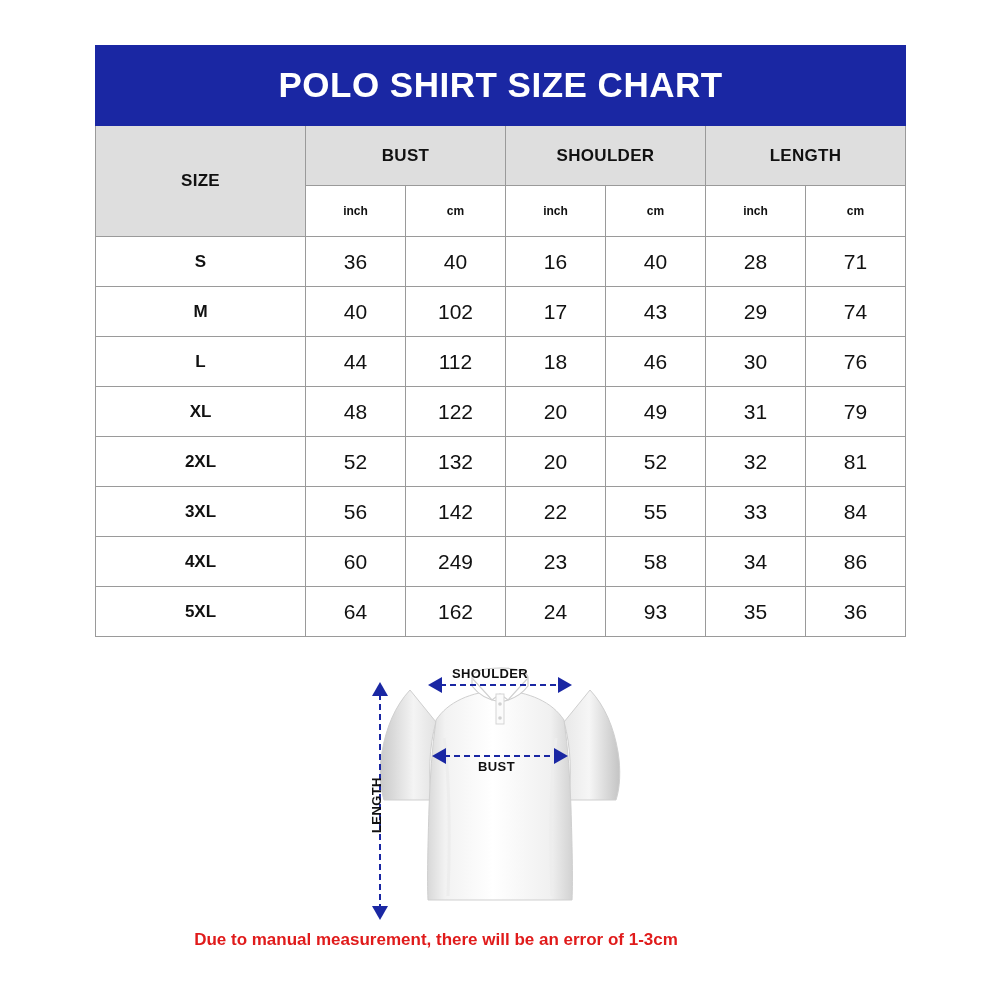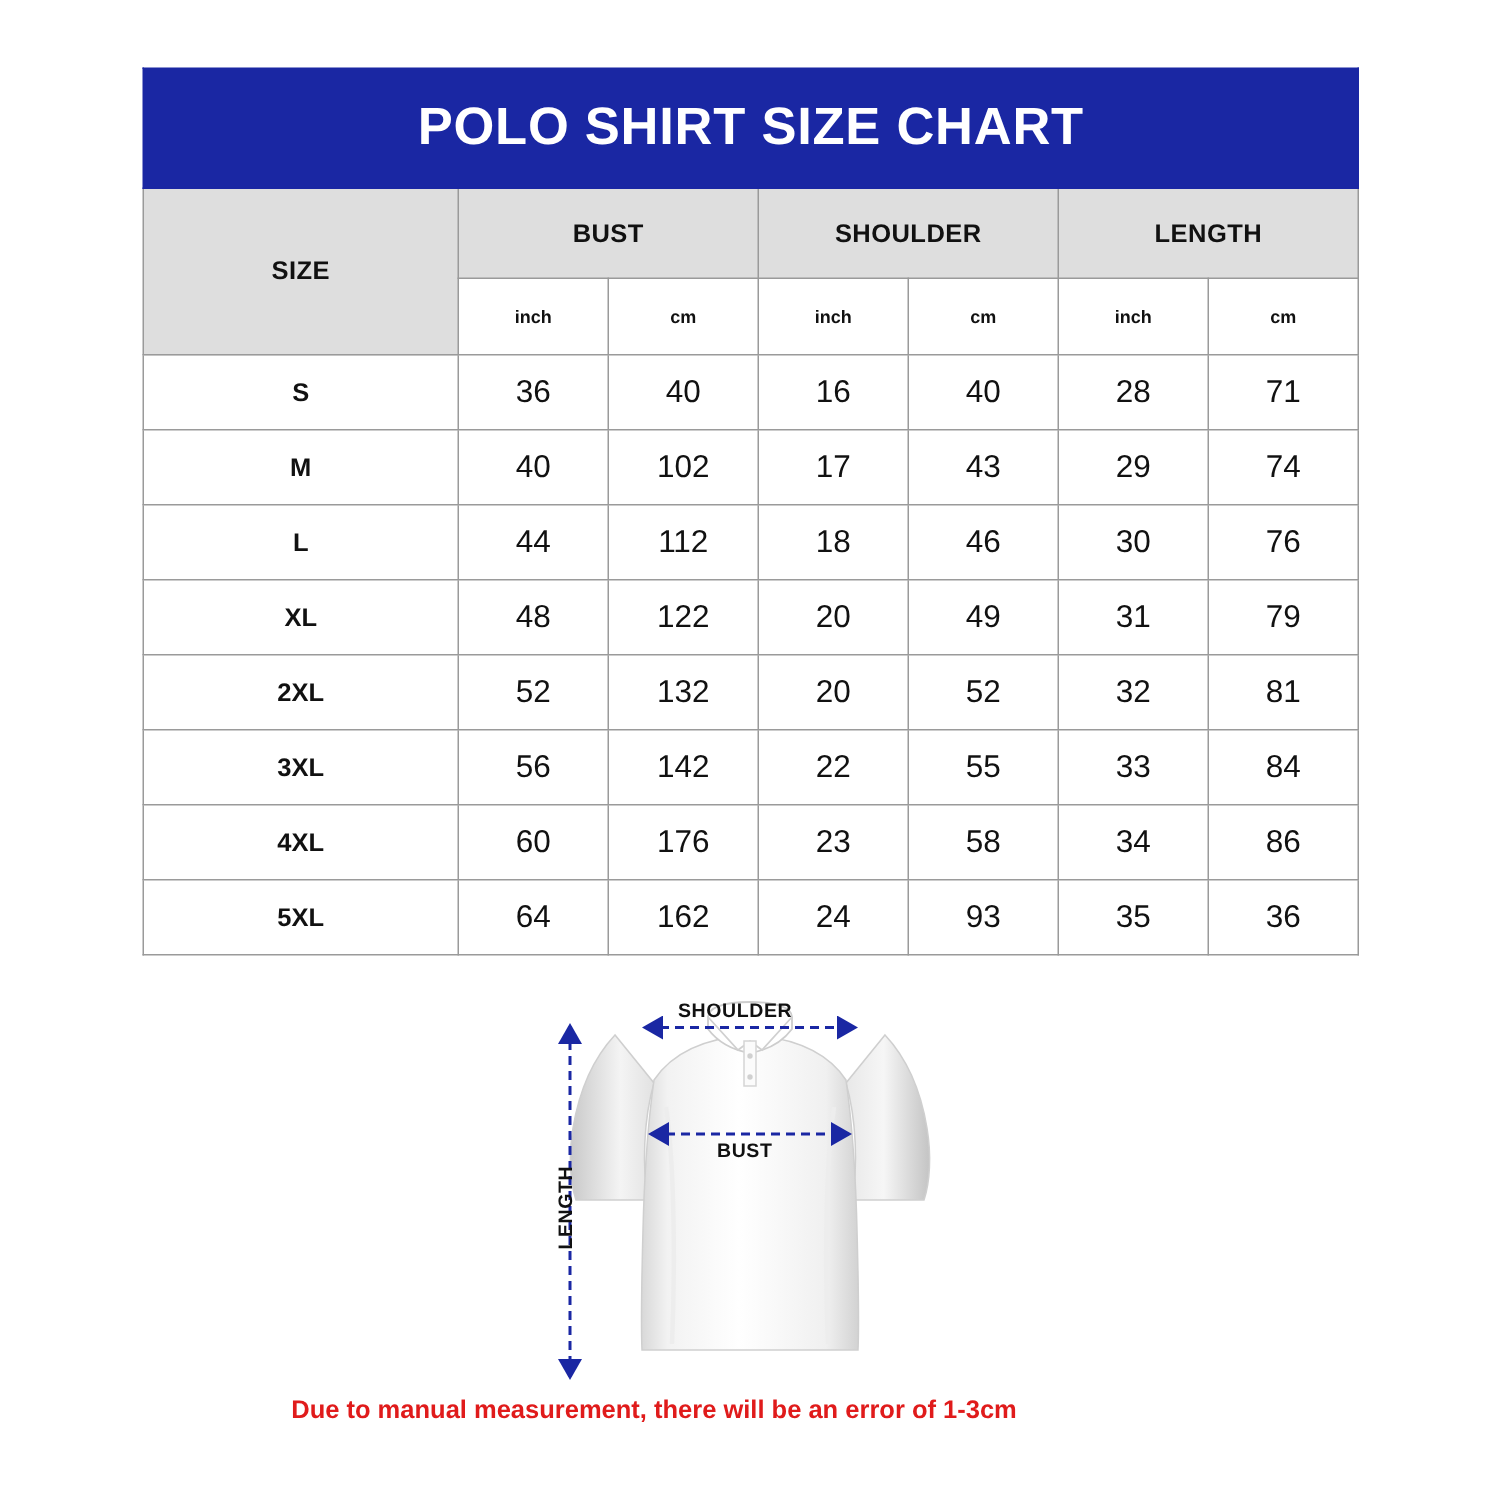--- a/index.html
+++ b/index.html
@@ -189,21 +189,21 @@
         <td>56</td>
         <td>142</td>
         <td>22</td>
         <td>55</td>
         <td>33</td>
         <td>84</td>
       </tr>
       <tr>
         <td class="size-label">4XL</td>
         <td>60</td>
-        <td>176</td>
+        <td>249</td>
         <td>23</td>
         <td>58</td>
         <td>34</td>
         <td>86</td>
       </tr>
       <tr>
         <td class="size-label">5XL</td>
         <td>64</td>
         <td>162</td>
         <td>24</td>

